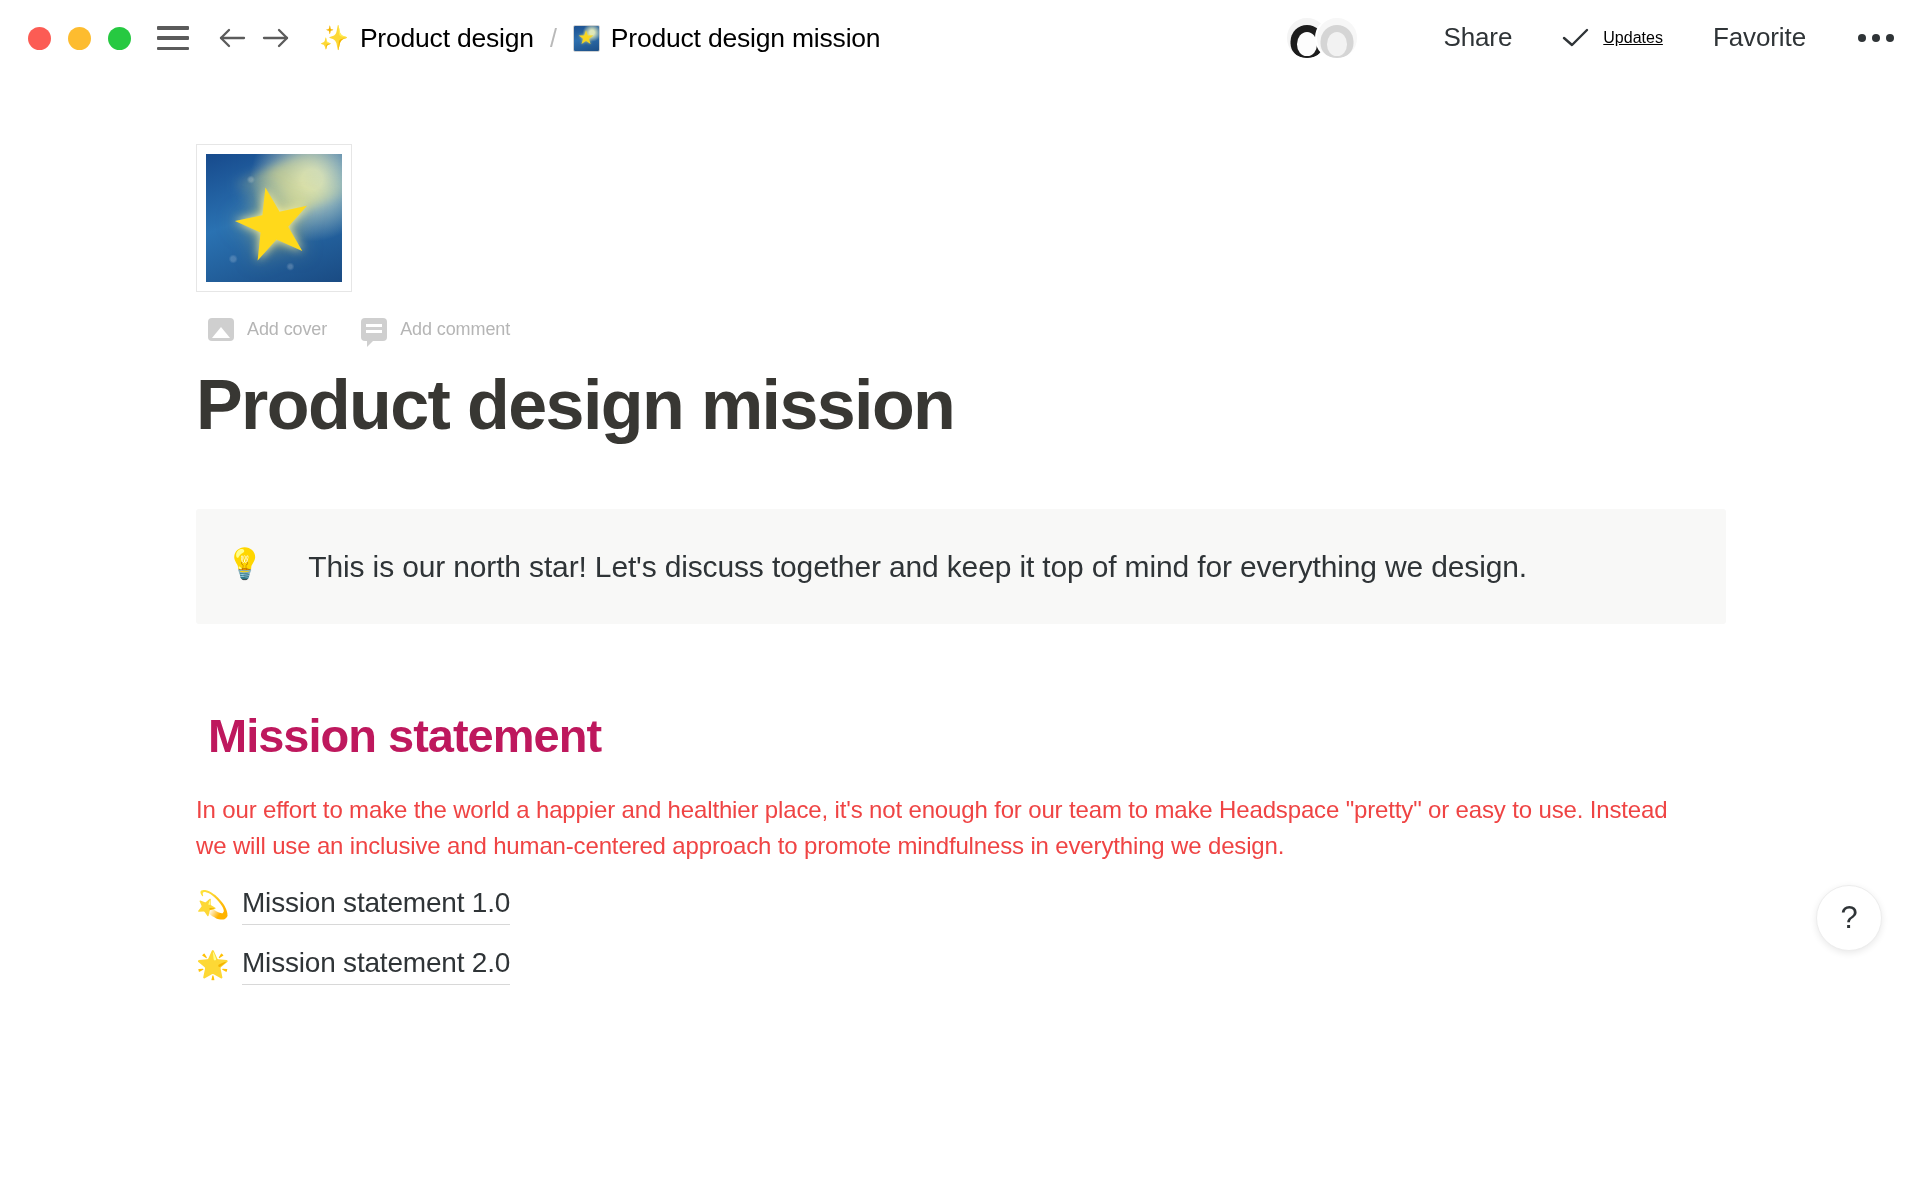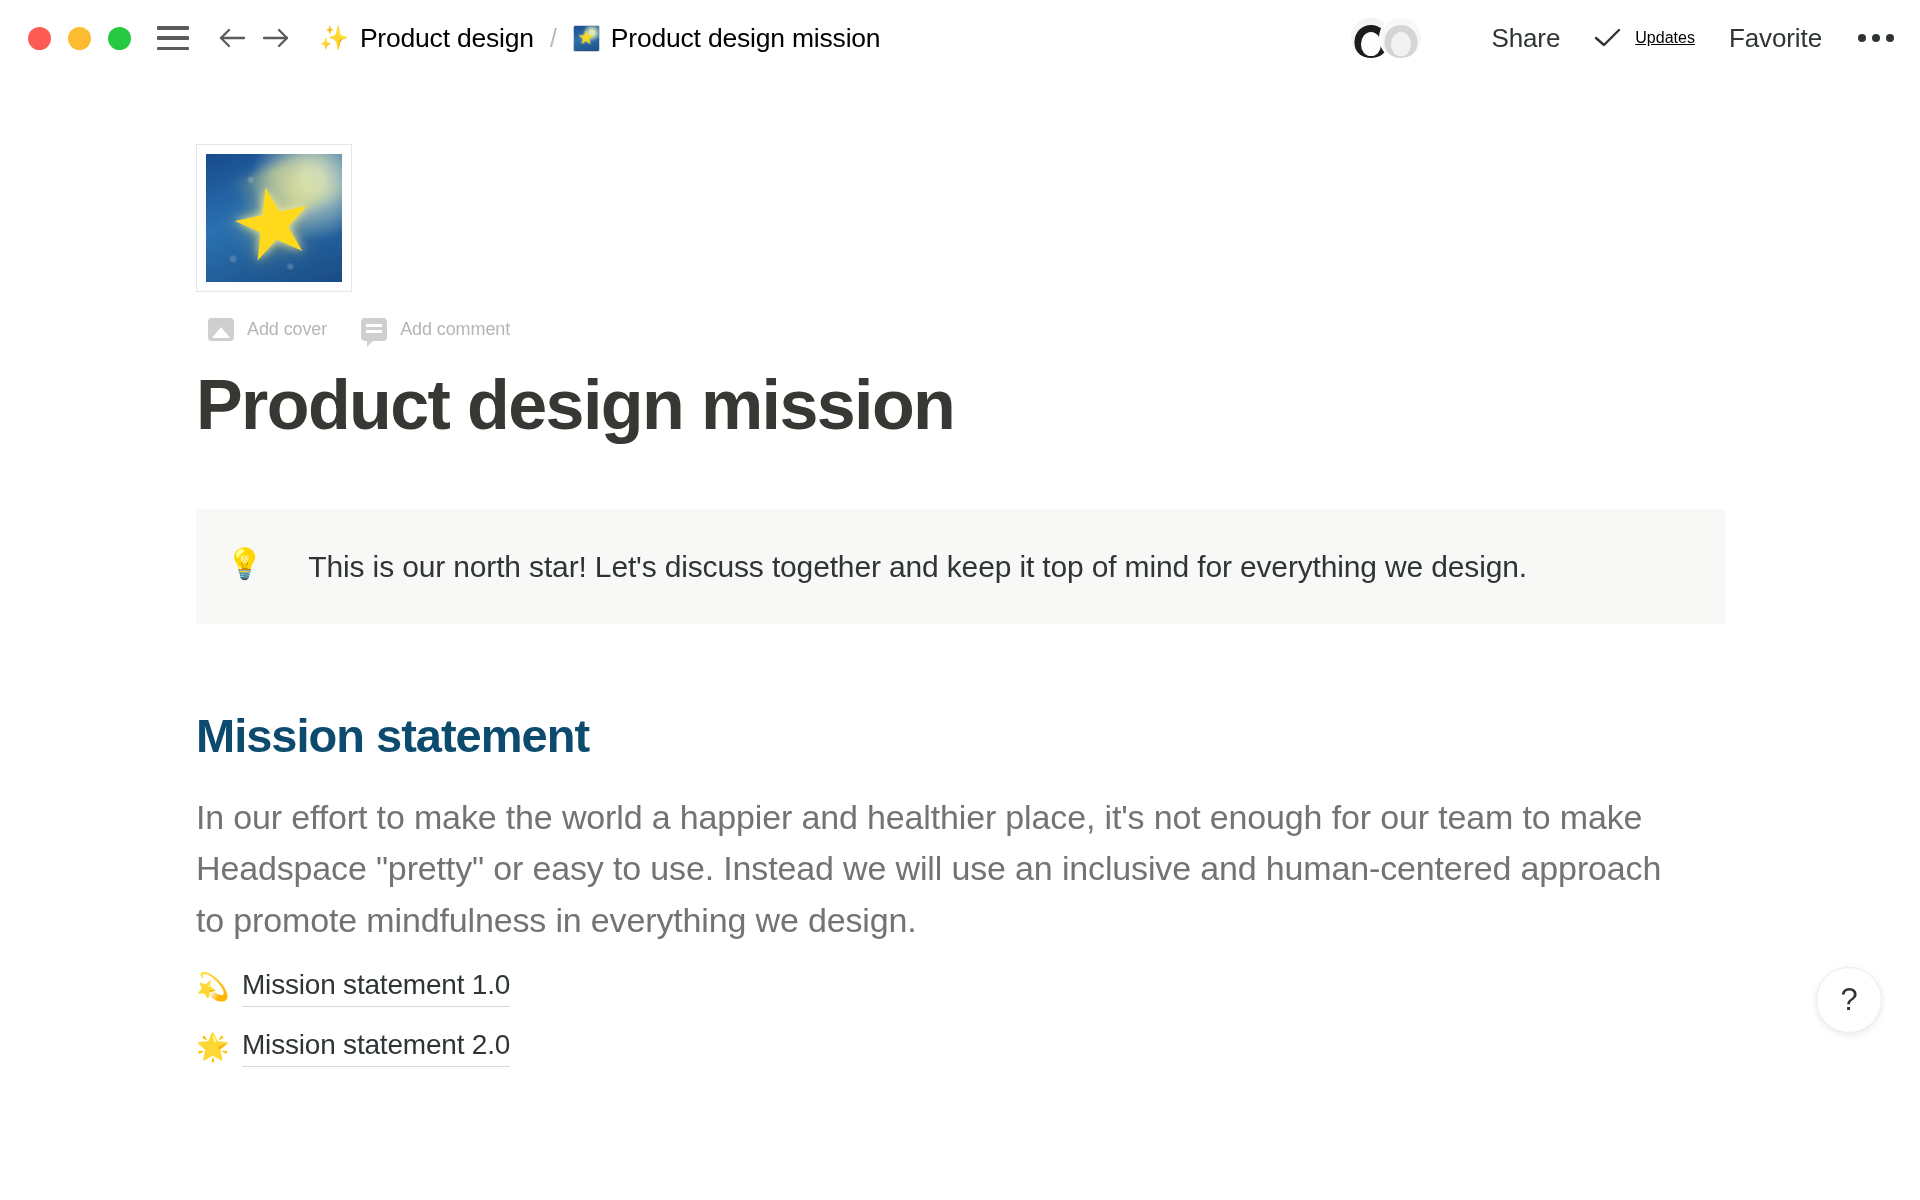--- a/index.html
+++ b/index.html
@@ -56,21 +56,21 @@
   }
   .crumb-icon-img::after {
     content: "★";
     position: absolute; left: 50%; top: 50%;
     transform: translate(-52%, -55%);
     font-size: 19px; color: #f7d620; line-height: 1;
     text-shadow: 0 0 3px rgba(255,240,120,0.9);
   }
 
   .topbar-right {
-    margin-left: auto; display: flex; align-items: center; gap: 0;
+    margin-left: auto; display: flex; gap: 16px;
   }
 
   .avatars { display: flex; align-items: center; margin-right: 34px; }
   .avatar {
     width: 44px; height: 44px; border-radius: 50%;
     border: 2.5px solid #ffffff; background: #e9e9e9;
     overflow: hidden; position: relative; flex: none;
   }
   .avatar + .avatar { margin-left: -14px; }
   .avatar .hair {
@@ -176,26 +176,26 @@
     background: #f8f8f7; border-radius: 3px;
     padding: 36px 34px 36px 30px;
     display: flex; align-items: flex-start; gap: 22px;
   }
   .callout-emoji { font-size: 30px; line-height: 1.25; flex: none; }
   .callout-text {
     font-size: 30px; color: #2f3437; line-height: 1.45; letter-spacing: -0.15px; margin-left: 23px;
   }
 
   .h2 {
-    font-size: 47px; font-weight: bold; color: #0c4a6e;
-    letter-spacing: -1px; margin: 86px 0 0 0; line-height: 1.1;
+    font-size: 47px; font-weight: bold; color: #be185d;
+    letter-spacing: -1px; margin: 86px 0 0 12px; line-height: 1.1;
   }
 
   .para {
-    font-size: 34px; color: #737373; line-height: 1.52;
+    font-size: 24px; color: #ef4444; line-height: 1.52;
     letter-spacing: -0.15px; margin: 30px 0 0 0; width: 1500px;
   }
 
   .h3 {
     font-size: 33px; font-weight: bold; color: #383733;
     letter-spacing: -0.6px; margin: 56px 0 0 0; line-height: 1.1;
   }
 
   .link-row {
     display: flex; align-items: center; gap: 14px;

